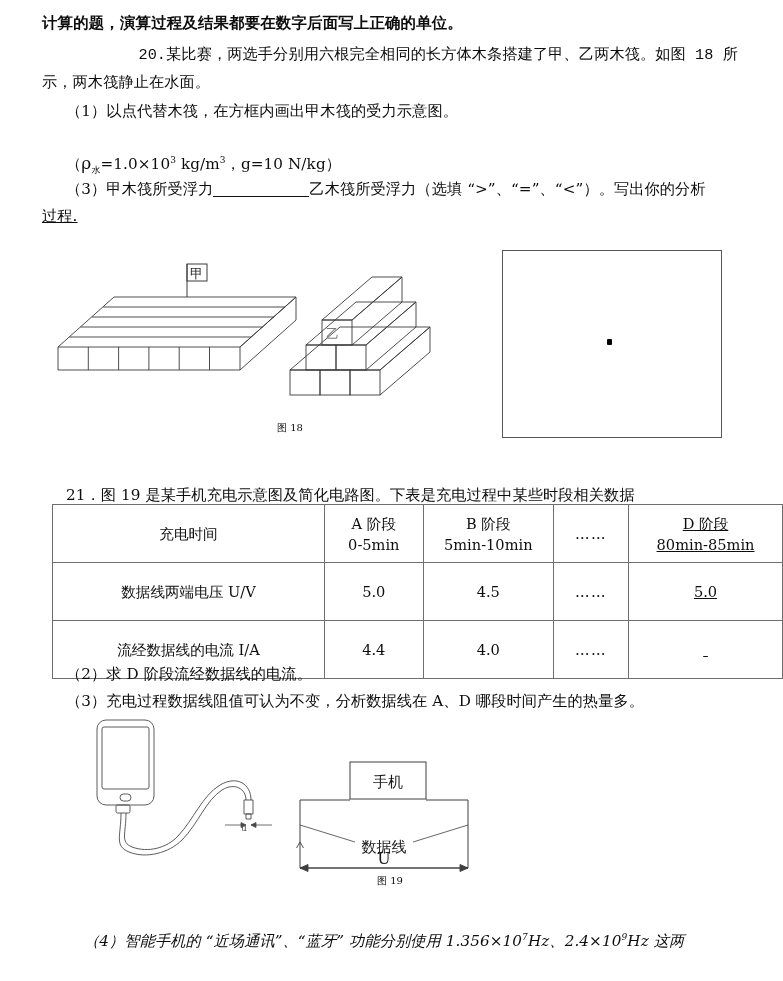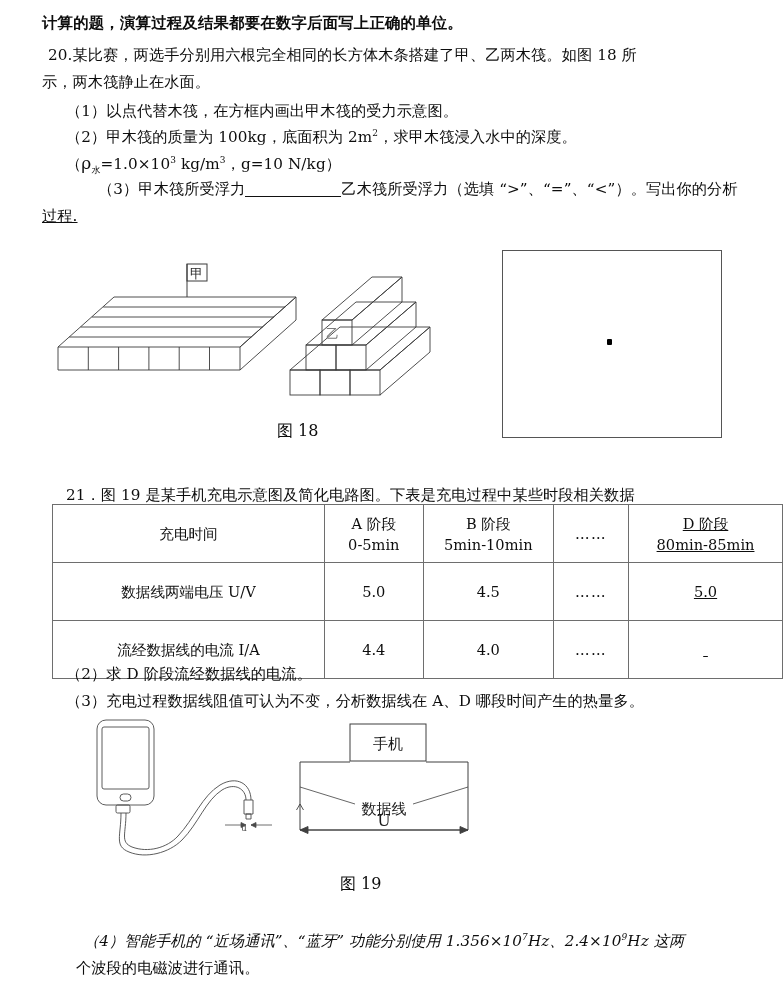--- a/index.html
+++ b/index.html
@@ -20,20 +20,21 @@
     background: #ffffff;
   }
 
   
   .para {
     position: absolute;
     font-size: 15.2px;
     line-height: 27px;
     letter-spacing: 0.1px;
     white-space: nowrap;
+    text-align: right;
   }
   .bold-head {
     font-weight: bold;
     font-size: 15.4px;
     letter-spacing: 0.2px;
   }
   sup, sub {
     font-size: 9px;
     line-height: 0;
   }
@@ -54,21 +55,21 @@
     position: absolute;
     width: 5px;
     height: 6px;
     background: #000;
     border-radius: 1px;
   }
 
   
   .caption {
     position: absolute;
-    font-size: 16px;
+    font-size: 10px;
     white-space: nowrap;
   }
 
   
   .data-table {
     position: absolute;
     border-collapse: collapse;
     font-size: 14.6px;
   }
   .data-table td {
@@ -96,35 +97,32 @@
   }
   .fig svg { display: block; }
 </style>
 </head>
 <body>
 
 <div id="page">
 
   <div class="para bold-head" style="left:42px; top:10px;">计算的题，演算过程及结果都要在数字后面写上正确的单位。</div>
 
-  <div class="para" style="left:48px; top:42px; width:690px;">20.某比赛，两选手分别用六根完全相同的长方体木条搭建了甲、乙两木筏。如图 18 所</div>
+  <div class="para" style="left:48px; top:42px; width:690px;font-family:Liberation Mono, monospace;">20.某比赛，两选手分别用六根完全相同的长方体木条搭建了甲、乙两木筏。如图 18 所</div>
 
   <div class="para" style="left:42px; top:69px;">示，两木筏静止在水面。</div>
 
   <div class="para" style="left:66px; top:98px;">（1）以点代替木筏，在方框内画出甲木筏的受力示意图。</div>
 
-  <div class="para" style="left:66px; top:124px;">
-    <span>（2）甲木筏的质量为 100kg，底面积为 2m</span><sup>2</sup><span>，求甲木筏浸入水中的深度。</span>
-  </div>
 
   <div class="para" style="left:66px; top:150px;">
     <span>（</span><span style="font-size:17px;">ρ</span><sub>水</sub><span>=1.0×10</span><sup>3</sup><span> kg/m</span><sup>3</sup><span>，g=10 N/kg）</span>
   </div>
 
-  <div class="para" style="left:66px; top:176px;margin-left:32px;">
+  <div class="para" style="left:66px; top:176px;">
     <span>（3）甲木筏所受浮力</span><span class="blank-line"></span><span>乙木筏所受浮力（选填 “&gt;”、“=”、“&lt;”）。写出你的分析</span>
   </div>
 
   <div class="para" style="left:42px; top:203px;text-decoration:underline;">过程.</div>
 
   <div class="fig" style="left:52px; top:252px;">
     <svg width="250" height="140" viewBox="0 0 250 140">
       <g fill="none" stroke="#3a3a3a" stroke-width="0.9">
 
         <path d="M6,95 L62,45 L244,45 L188,95 Z"></path>
@@ -252,21 +250,21 @@
       <g stroke="#4a4a4a" stroke-width="0.8" fill="#4a4a4a">
         <path d="M131,107 L152,107" fill="none"></path>
         <path d="M152,107 L147,104.5 L147,109.5 Z"></path>
         <path d="M178,107 L157,107" fill="none"></path>
         <path d="M157,107 L162,104.5 L162,109.5 Z"></path>
       </g>
       <text x="150" y="113" font-family="DejaVu Serif, serif" font-size="9" fill="#4a4a4a" text-anchor="middle">u</text>
     </svg>
   </div>
 
-  <div class="fig" style="left:292px; top:722px;">
+  <div class="fig" style="left:292px; top:760px;">
     <svg width="240" height="145" viewBox="0 0 240 145">
       <g fill="none" stroke="#3f3f3f" stroke-width="1">
 
         <rect x="58" y="2" width="76" height="37"></rect>
 
         <path d="M8,40 L58,40"></path>
         <path d="M134,40 L176,40"></path>
         <path d="M8,40 L8,108"></path>
         <path d="M176,40 L176,108"></path>
         <path d="M8,108 L176,108"></path>
@@ -286,20 +284,19 @@
       </g>
       <text x="92" y="104" font-family="DejaVu Serif, serif" font-size="16" fill="#1a1a1a" text-anchor="middle">U</text>
 
       <g stroke="#3f3f3f" stroke-width="0.9" fill="#3f3f3f">
         <path d="M8,82 L4.5,88 M8,82 L11.5,88" fill="none"></path>
       </g>
       <text x="-12" y="88" font-family="DejaVu Serif, serif" font-size="16" fill="#1a1a1a" text-anchor="middle">I</text>
     </svg>
   </div>
 
-  <div class="caption" style="left:340px; top:874px;">图 19</div>
+  <div class="caption" style="left:377px; top:874px;">图 19</div>
 
   <div class="para" style="left:84px; top:928px;font-style:italic;">
     <span>（4）智能手机的 “近场通讯”、“蓝牙” 功能分别使用 1.356×10</span><sup>7</sup><span>Hz、2.4×10</span><sup>9</sup><span>Hz 这两</span>
   </div>
-  <div class="para" style="left:76px; top:955px;">个波段的电磁波进行通讯。</div>
 
 </div>
 
 </body></html>

